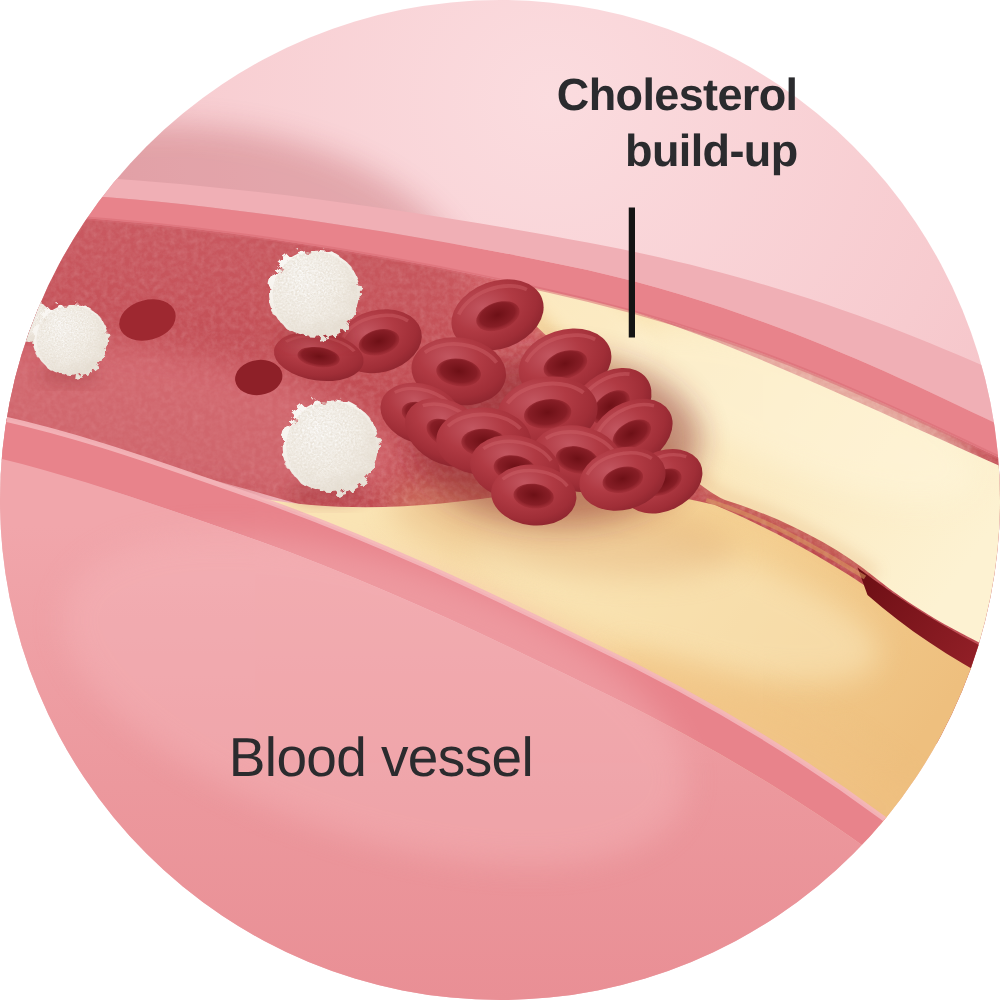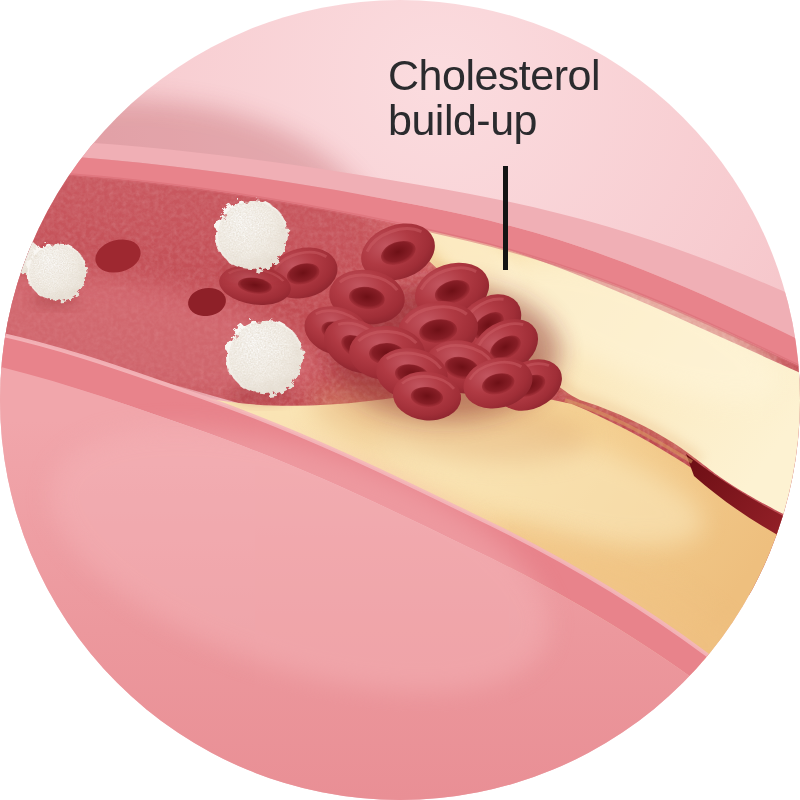--- a/index.html
+++ b/index.html
@@ -12,21 +12,21 @@
     position:relative;width:800px;height:800px;overflow:hidden;
     font-family:"Liberation Sans","DejaVu Sans",sans-serif;
   }
   .stage svg{position:absolute;left:0;top:0;display:block;}
   .label{
     position:absolute;color:var(--label-text);
     font-weight:500;letter-spacing:-0.5px;white-space:pre-line;
   }
   .label-chol{
     left:388px;top:53px;width:250px;
-    font-size:43px;line-height:45px;text-align:left;
+    font-size:36px;line-height:45px;text-align:right;font-weight:bold;
   }
   .label-vessel{
     left:183px;top:584px;font-size:44px;line-height:46px;white-space:nowrap;
   }
   .pointer{
     position:absolute;left:503px;top:166px;width:5px;height:104px;
     background:var(--pointer-line);
   }
 </style>
 </head>
@@ -210,14 +210,15 @@
       <use href="#wbc" transform="translate(57 272) scale(0.82)"></use>
       <use href="#wbc" transform="translate(252 235)"></use>
       <use href="#wbc" transform="translate(265 357) scale(1.06)"></use>
     </g>
 
   </g>
 </svg>
 
 <div class="label label-chol">Cholesterol build-up</div>
 <div class="pointer"></div>
+<div class="label label-vessel">Blood vessel</div>
 
 </div>
 
 </body></html>

